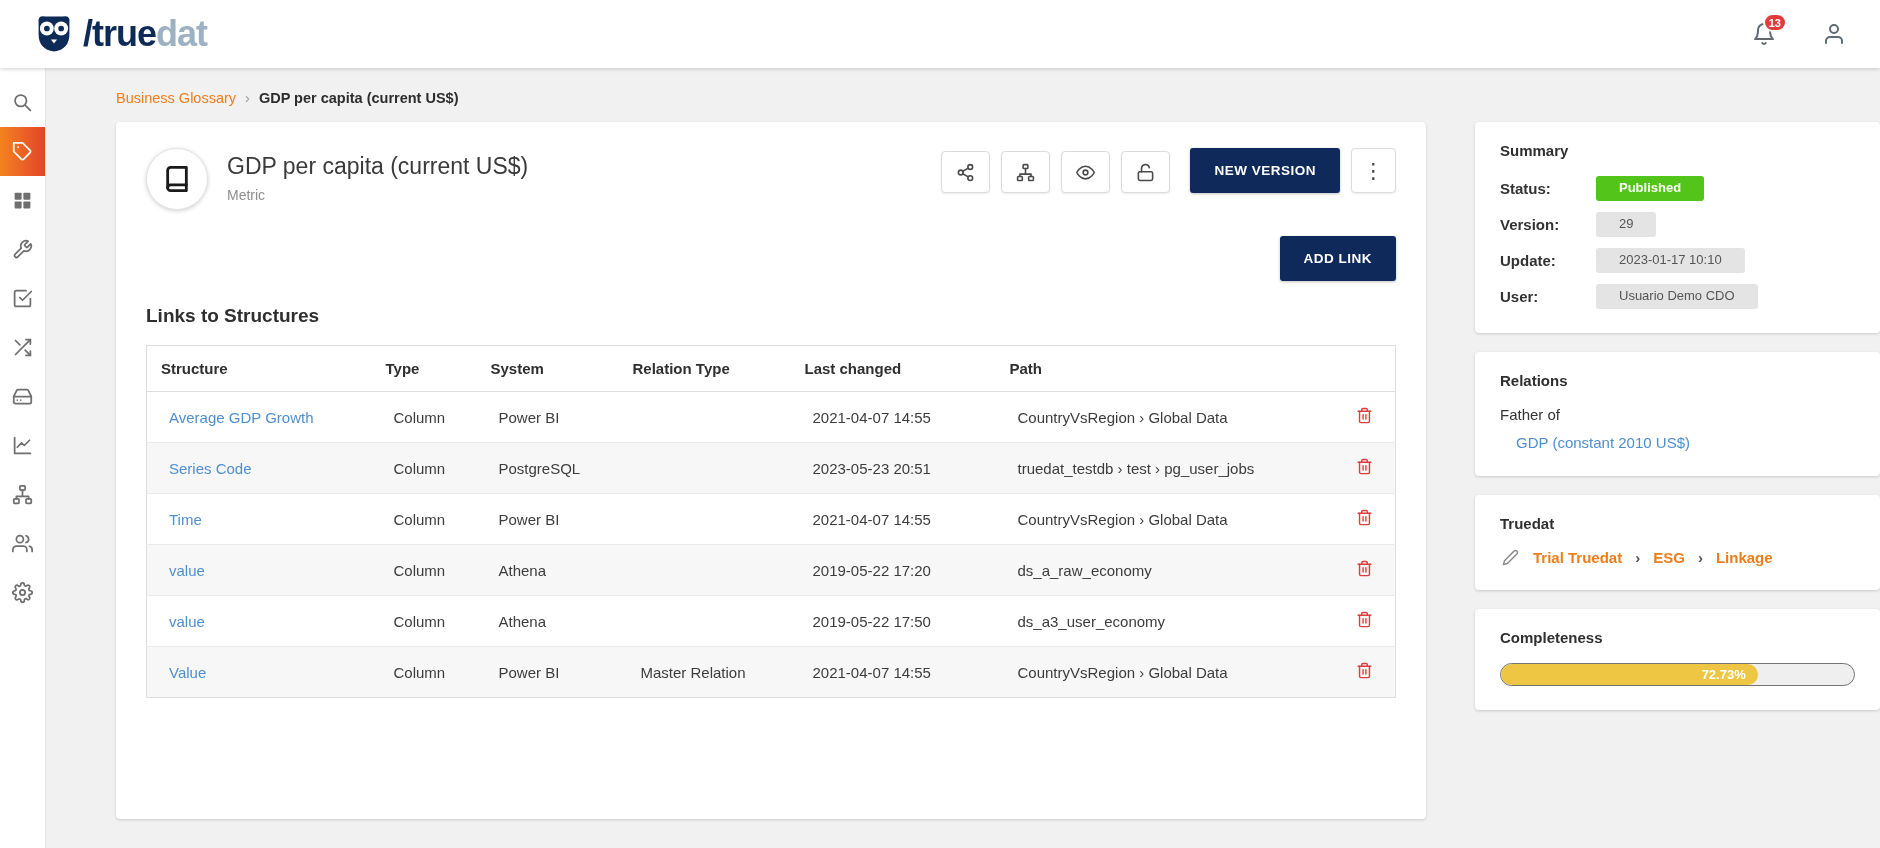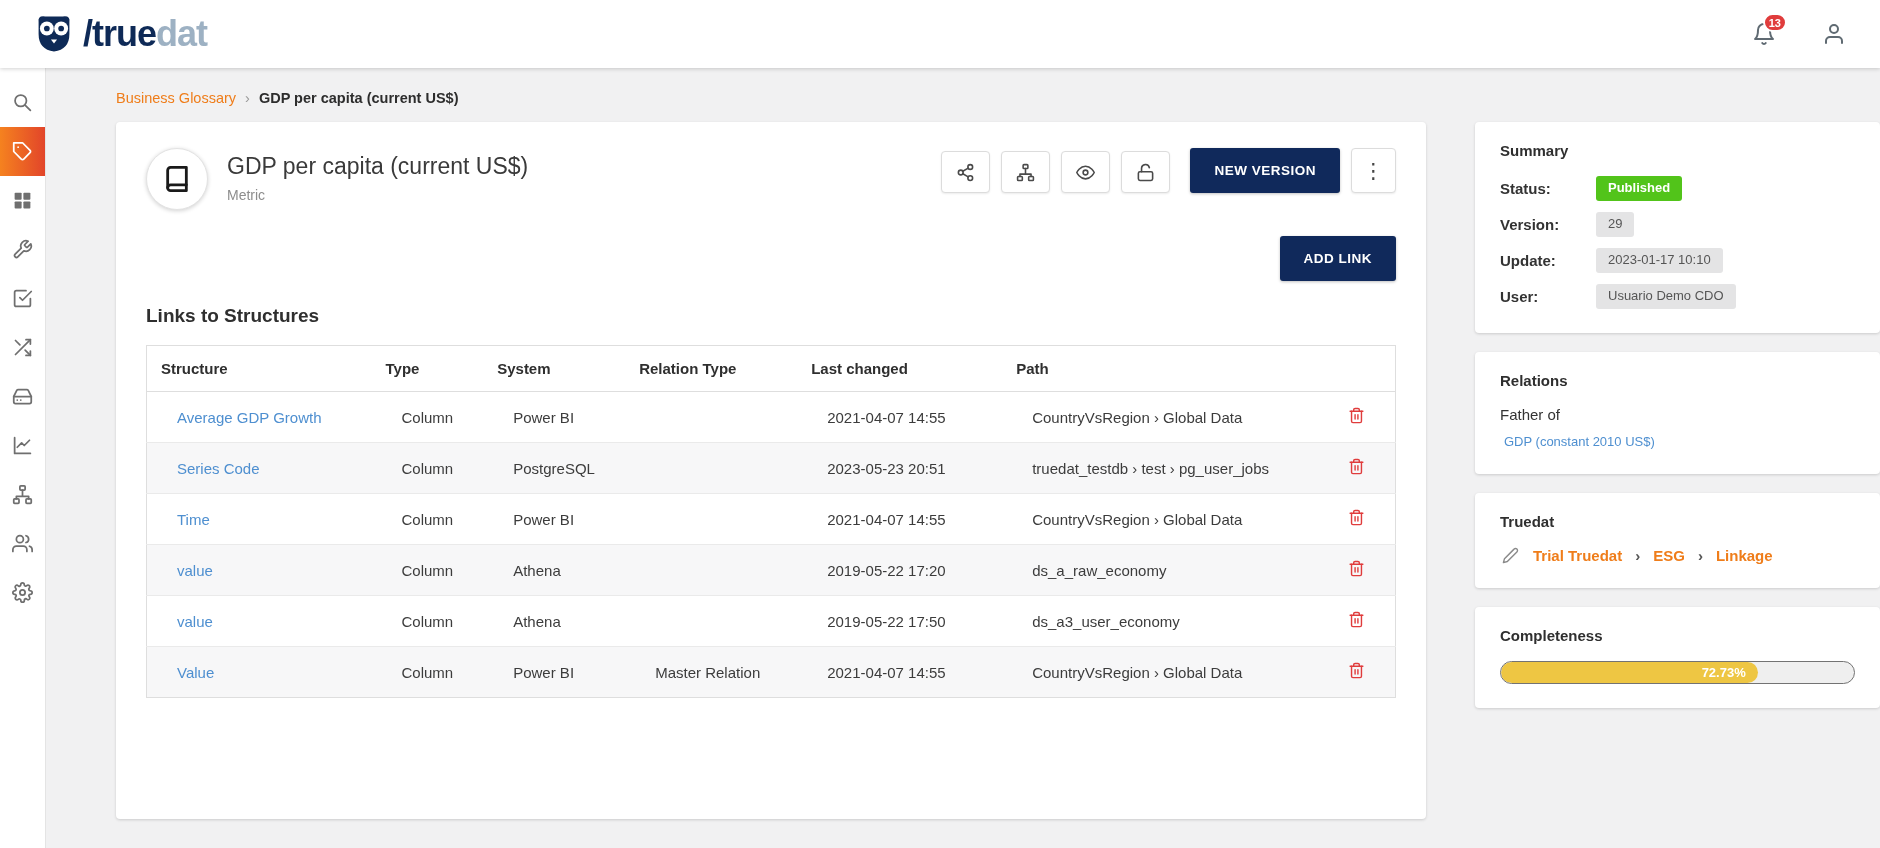--- a/index.html
+++ b/index.html
@@ -73,40 +73,40 @@
   .tabs { display:flex; gap:34px; margin-top:28px; border-bottom:1px solid #e3e3e3; }
   .tab { padding:0 2px 13px; font-size:15.5px; color:#666; cursor:pointer;
     border-bottom:3px solid transparent; margin-bottom:-1px; }
   .tab.active { color:#2e2e2e; font-weight:bold; border-bottom-color:#ef7d1a; }
 
   
   .addlink-row { display:flex; justify-content:flex-end; margin-top:26px; }
   .section-title { font-size:19px; font-weight:bold; color:#2f2f2f; margin:24px 0 18px; }
   .links-table { width:100%; border-collapse:collapse; border:1px solid #dedede; font-size:15px; }
   .links-table th { text-align:left; font-weight:bold; color:#2f2f2f; padding:14px; border-bottom:1px solid #dedede; }
-  .links-table td { padding:15px 30px; border-bottom:1px solid #eaeaea; color:#3c3c3c; }
+  .links-table td { padding:15px 22px; border-bottom:1px solid #eaeaea; color:#3c3c3c; }
   .links-table tbody tr:nth-child(even) { background:#f7f7f8; }
   .links-table tbody tr:last-child td { border-bottom:none; }
   .struct-link { color:#4e8fd0; text-decoration:none; cursor:pointer; }
   .trash-btn { color:#e03c3c; cursor:pointer; display:inline-flex; }
   .trash-btn svg { width:17px; height:17px; }
   td.c-trash { text-align:center; }
 
   
   .right-col { width:405px; display:flex; flex-direction:column; gap:19px; }
   .panel { padding:20px 25px 24px; }
   .panel-title { font-size:15px; font-weight:bold; color:#2f2f2f; margin-bottom:17px; }
   .sum-row { display:flex; align-items:center; margin-bottom:11px; }
   .sum-row:last-child { margin-bottom:0; }
   .sum-label { width:96px; font-weight:bold; font-size:15px; color:#333; flex:0 0 auto; }
-  .badge { display:inline-block; font-size:13px; padding:4px 12px; border-radius:3px; line-height:1.3; }
+  .badge { display:inline-block; font-size:13px; padding:4px 23px; border-radius:3px; line-height:1.3; }
   .badge.green { background:#52c41a; color:#fff; font-weight:bold; }
   .badge.gray { background:#e4e4e5; color:#555; }
   .rel-kind { font-size:15px; color:#333; }
-  .rel-link { display:inline-block; margin:11px 0 0 4px; color:#4e8fd0; font-size:13px; text-decoration:none; cursor:pointer; }
+  .rel-link { display:inline-block; margin:11px 0 0 16px; color:#4e8fd0; font-size:15px; text-decoration:none; cursor:pointer; }
   .tax-row { display:flex; align-items:center; gap:14px; padding-left:2px; }
   .pencil { color:#8a8a8a; cursor:pointer; }
   .pencil svg { width:17px; height:17px; }
   .tax-links { display:flex; align-items:center; gap:13px; font-size:15px; font-weight:bold; }
   .tax-links a { color:#ef7d1a; text-decoration:none; cursor:pointer; }
   .tax-sep { color:#555; }
   .progress-track { margin-top:0; height:23px; background:#efefef; border:1px solid #737373;
     border-radius:13px; overflow:hidden; }
   .progress-fill { height:100%; background:#eec643; border-radius:13px; display:flex;
     align-items:center; justify-content:flex-end; padding-right:12px;

